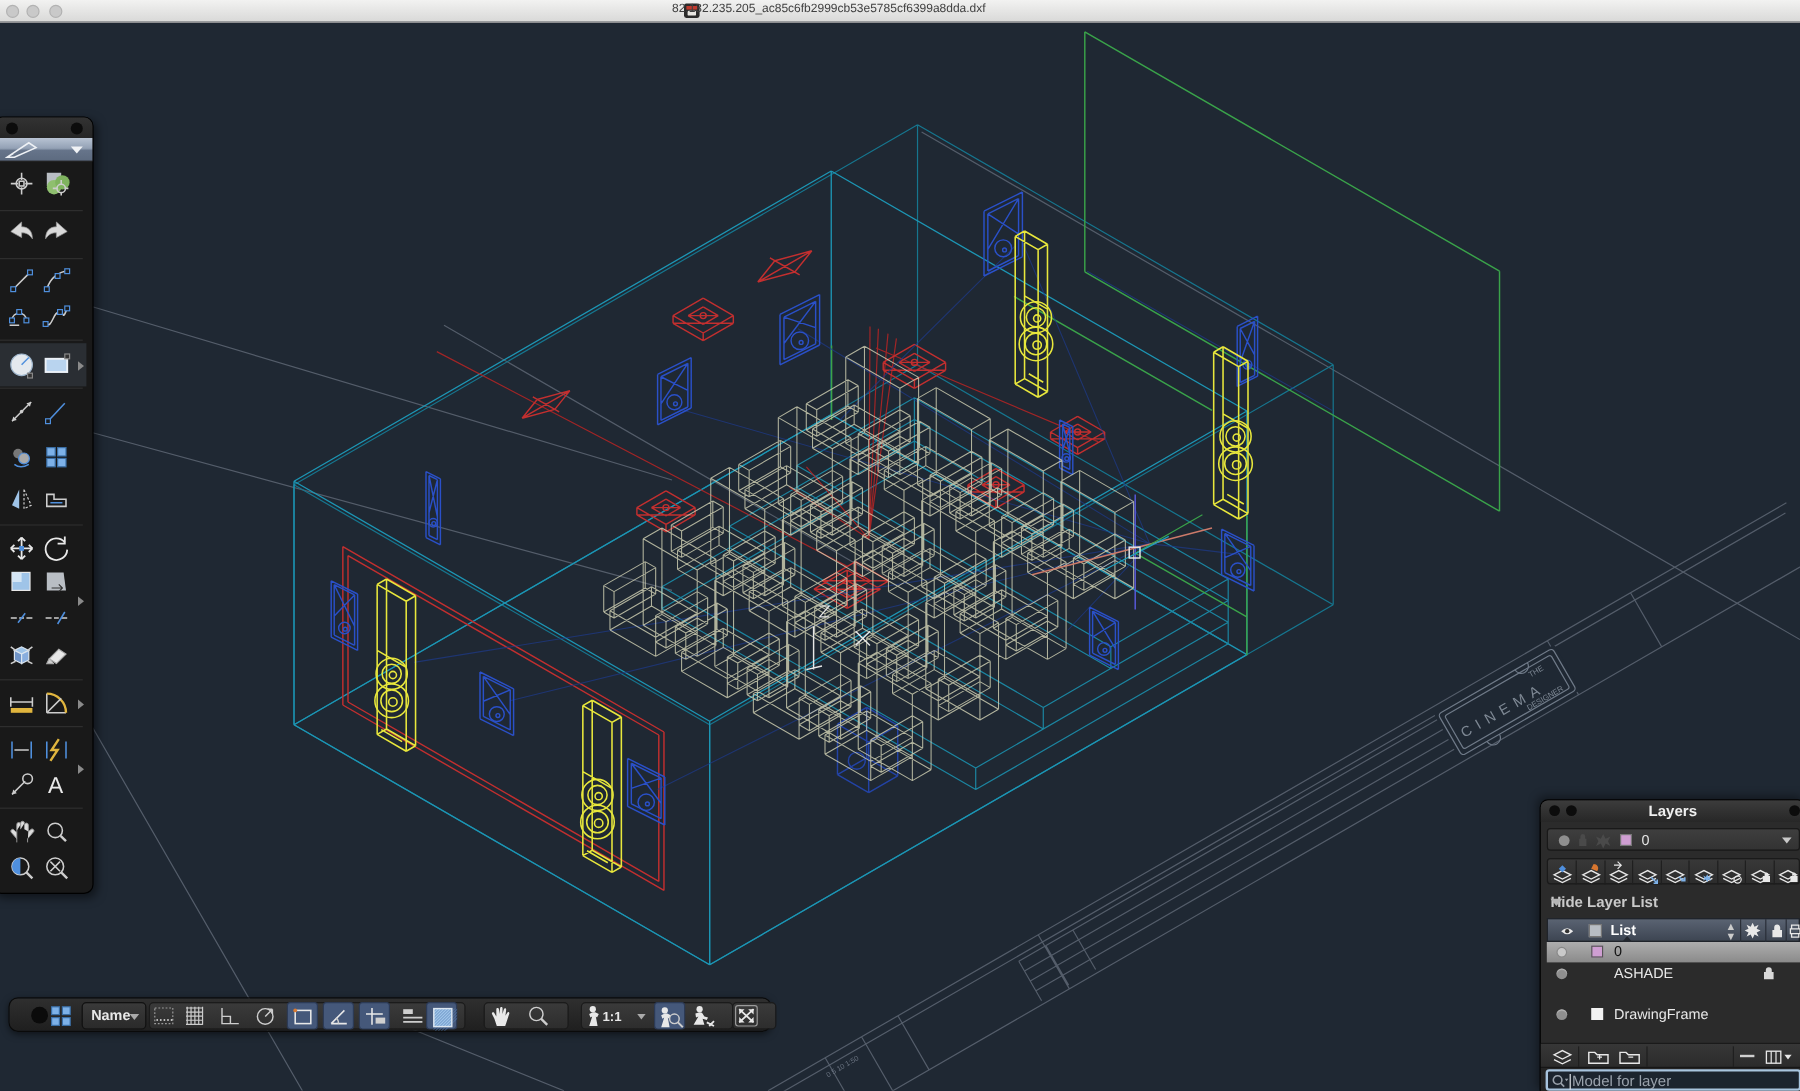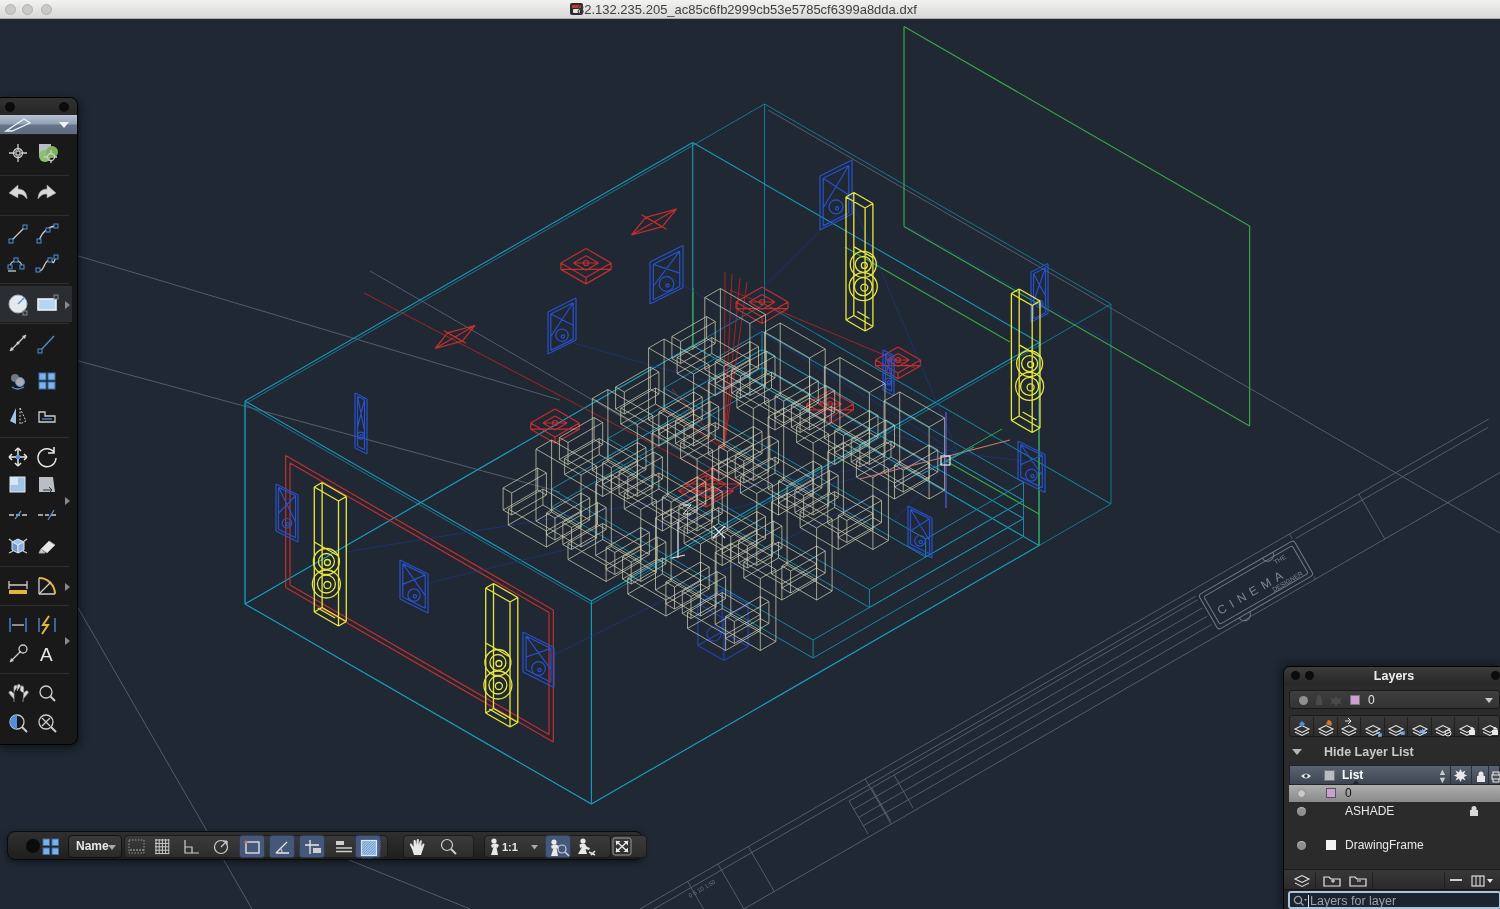--- a/index.html
+++ b/index.html
@@ -1,19 +1,19 @@
 <!DOCTYPE html>
 <html><head>
 <meta charset="utf-8">
 <style>
 *{margin:0;padding:0;box-sizing:border-box}
 html,body{width:1500px;height:909px;overflow:hidden;background:#1f2833;font-family:"Liberation Sans",sans-serif}
 #titlebar{position:absolute;left:0;top:0;width:1500px;height:19px;background:linear-gradient(#f2f2f1,#d9d9d8);border-bottom:1px solid #a9a9a9;z-index:50}
 .tl{position:absolute;top:4px;width:11px;height:11px;border-radius:50%;background:#c9c9c9;border:1px solid #b2b2b2}
-#title-text{position:absolute;top:2px;left:577px;font-size:13px;color:#404040;letter-spacing:0}
+#title-text{position:absolute;top:2px;left:560px;font-size:10px;color:#404040;letter-spacing:0}
 #title-icon{position:absolute;left:570px;top:3px;width:13px;height:12px;background:#2b2b2b;border-radius:2px}
 #title-icon:before{content:"";position:absolute;left:2px;top:2px;width:9px;height:3px;background:#c03a2e}
 #title-icon:after{content:"";position:absolute;left:3px;top:6px;width:7px;height:4px;background:#e8e6e2;border-radius:1px}
 #canvas{position:absolute;left:0;top:0;width:1500px;height:909px;background:#1f2833;overflow:hidden}
 
 #pal{position:absolute;left:-6px;top:97px;width:84px;height:648px;background:#191919;border-radius:8px;border:1px solid #000;box-shadow:2px 3px 8px rgba(0,0,0,.5);z-index:40}
 #pal-head{position:absolute;left:0;top:0;width:100%;height:17px;background:linear-gradient(#323232,#262626);border-radius:7px 7px 0 0}
 .pal-circ{position:absolute;top:3.5px;width:10px;height:10px;border-radius:50%;background:#0c0c0c}
 #pal-grad{position:absolute;left:0;top:17px;width:100%;height:20px;background:linear-gradient(#b8c3d3,#93a1b5 45%,#66748a 55%,#5d6b80);border-bottom:1px solid #222}
 #pal-grad svg{position:absolute;left:9px;top:2px}
@@ -36,21 +36,21 @@
 #lay-head{position:absolute;left:0;top:0;width:100%;height:18px;background:linear-gradient(#3c3c3c,#272727);border-radius:6px 6px 0 0}
 #lay-head .t{position:absolute;left:0;width:100%;text-align:center;top:2px;color:#efefef;font-size:12.5px;font-weight:bold}
 #lay-dd{position:absolute;left:5px;top:23px;width:211px;height:19px;background:linear-gradient(#3e3e3e,#333);border:1px solid #191919;border-radius:3px}
 #lay-dd .dot{position:absolute;left:9px;top:5px;width:9px;height:9px;border-radius:50%;background:#8f8f8f}
 #lay-dd .sq{position:absolute;left:60px;top:4px;width:10px;height:10px;background:#cf9ed2;border:1px solid #777}
 #lay-dd .zero{position:absolute;left:78px;top:2px;color:#e5e5e5;font-size:12px}
 #lay-dd .arr{position:absolute;right:6px;top:7px;border-left:4.5px solid transparent;border-right:4.5px solid transparent;border-top:5.5px solid #c9c9c9}
 #lay-tools{position:absolute;left:5px;top:48px;width:211px;height:22px;background:linear-gradient(#383838,#2c2c2c);border:1px solid #1a1a1a;border-radius:3px}
 #lay-hide{position:absolute;left:8px;top:78px;color:#c9c9c9;font-size:12.5px;font-weight:bold}
 #lay-hide:before{content:"";position:absolute;left:0;top:4px;border-left:5px solid transparent;border-right:5px solid transparent;border-top:6px solid #b5b5b5}
-#lay-hide span{margin-left:32px}
+#lay-hide span{margin-left:0}
 #lay-grid-head{position:absolute;left:5px;top:98px;width:211px;height:20px;background:linear-gradient(#5a6372,#3d4552);border:1px solid #20242b;color:#fff}
 #lay-row0{position:absolute;left:5px;top:118px;width:211px;height:17px;background:linear-gradient(#aeaeae,#8a8a8a)}
 .lrow{position:absolute;left:5px;width:211px;height:17px;color:#e8e8e8;font-size:12px}
 .lrow .dot{position:absolute;left:8px;top:4px;width:9px;height:9px;border-radius:50%;background:#8f8f8f;box-shadow:inset 0 1px 1px rgba(255,255,255,.4)}
 #lay-bottom{position:absolute;left:0px;top:202px;width:222px;height:21px;background:linear-gradient(#373737,#2b2b2b);border-top:1px solid #1a1a1a;border-bottom:1px solid #161616}
 #lay-search{position:absolute;left:0px;top:223px;width:222px;height:20px;background:#242424}
 #lay-field{position:absolute;left:4px;top:1px;width:213px;height:18px;background:#1c242e;border:2px solid #a8c4de;border-radius:3px}
 #lay-field .ph{position:absolute;left:20px;top:1px;color:#9aa2ac;font-size:12.5px}
 </style>
 </head>
@@ -654,16 +654,16 @@
         </svg></div>
     </div>
   <div id="lay-search">
     <div id="lay-field">
       <svg width="16" height="14" viewBox="0 0 16 14" style="position:absolute;left:2px;top:1px">
           <circle cx="6" cy="6" r="3.6" fill="none" stroke="#9aa2ac" stroke-width="1.3"></circle>
           <path d="M8.8 8.8 L11.5 11.5" stroke="#9aa2ac" stroke-width="1.3"></path>
           <path d="M12 5 l3 0 -1.5 2z" fill="#9aa2ac"></path>
         </svg>
       <div style="position:absolute;left:17.5px;top:2px;width:1px;height:13px;background:#dfe3e8"></div>
-      <div class="ph">Layers for layer</div>
+      <div class="ph">Model for layer</div>
     </div>
   </div>
 </div>
 
 </body></html>

